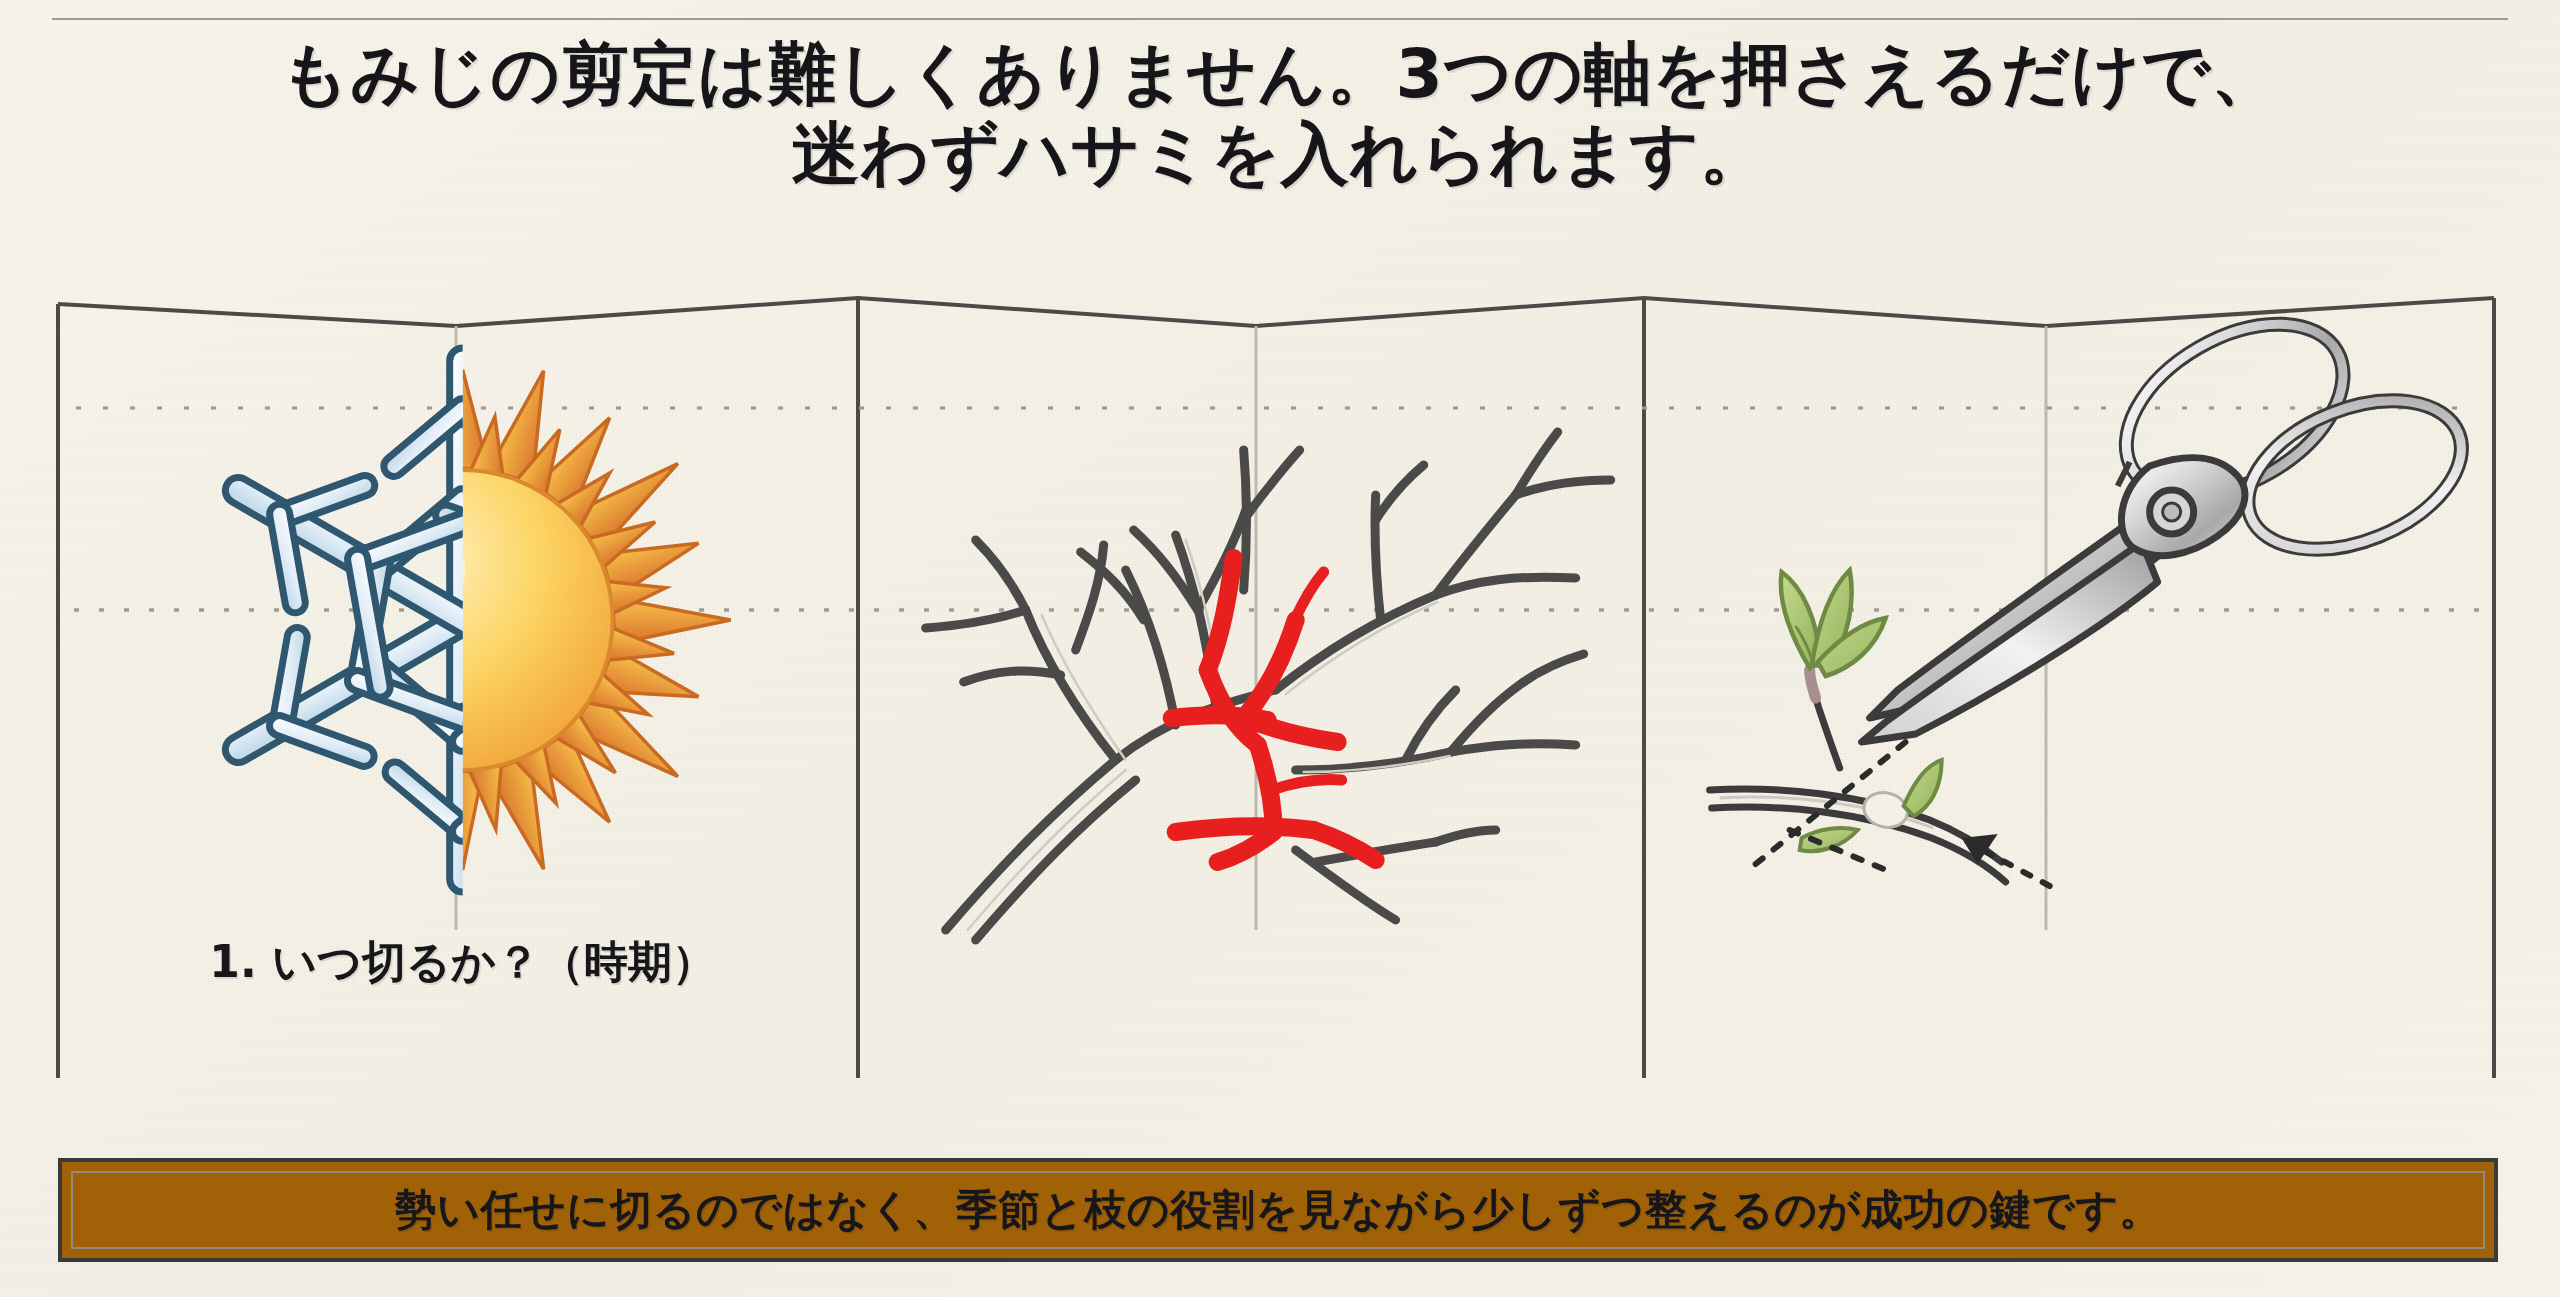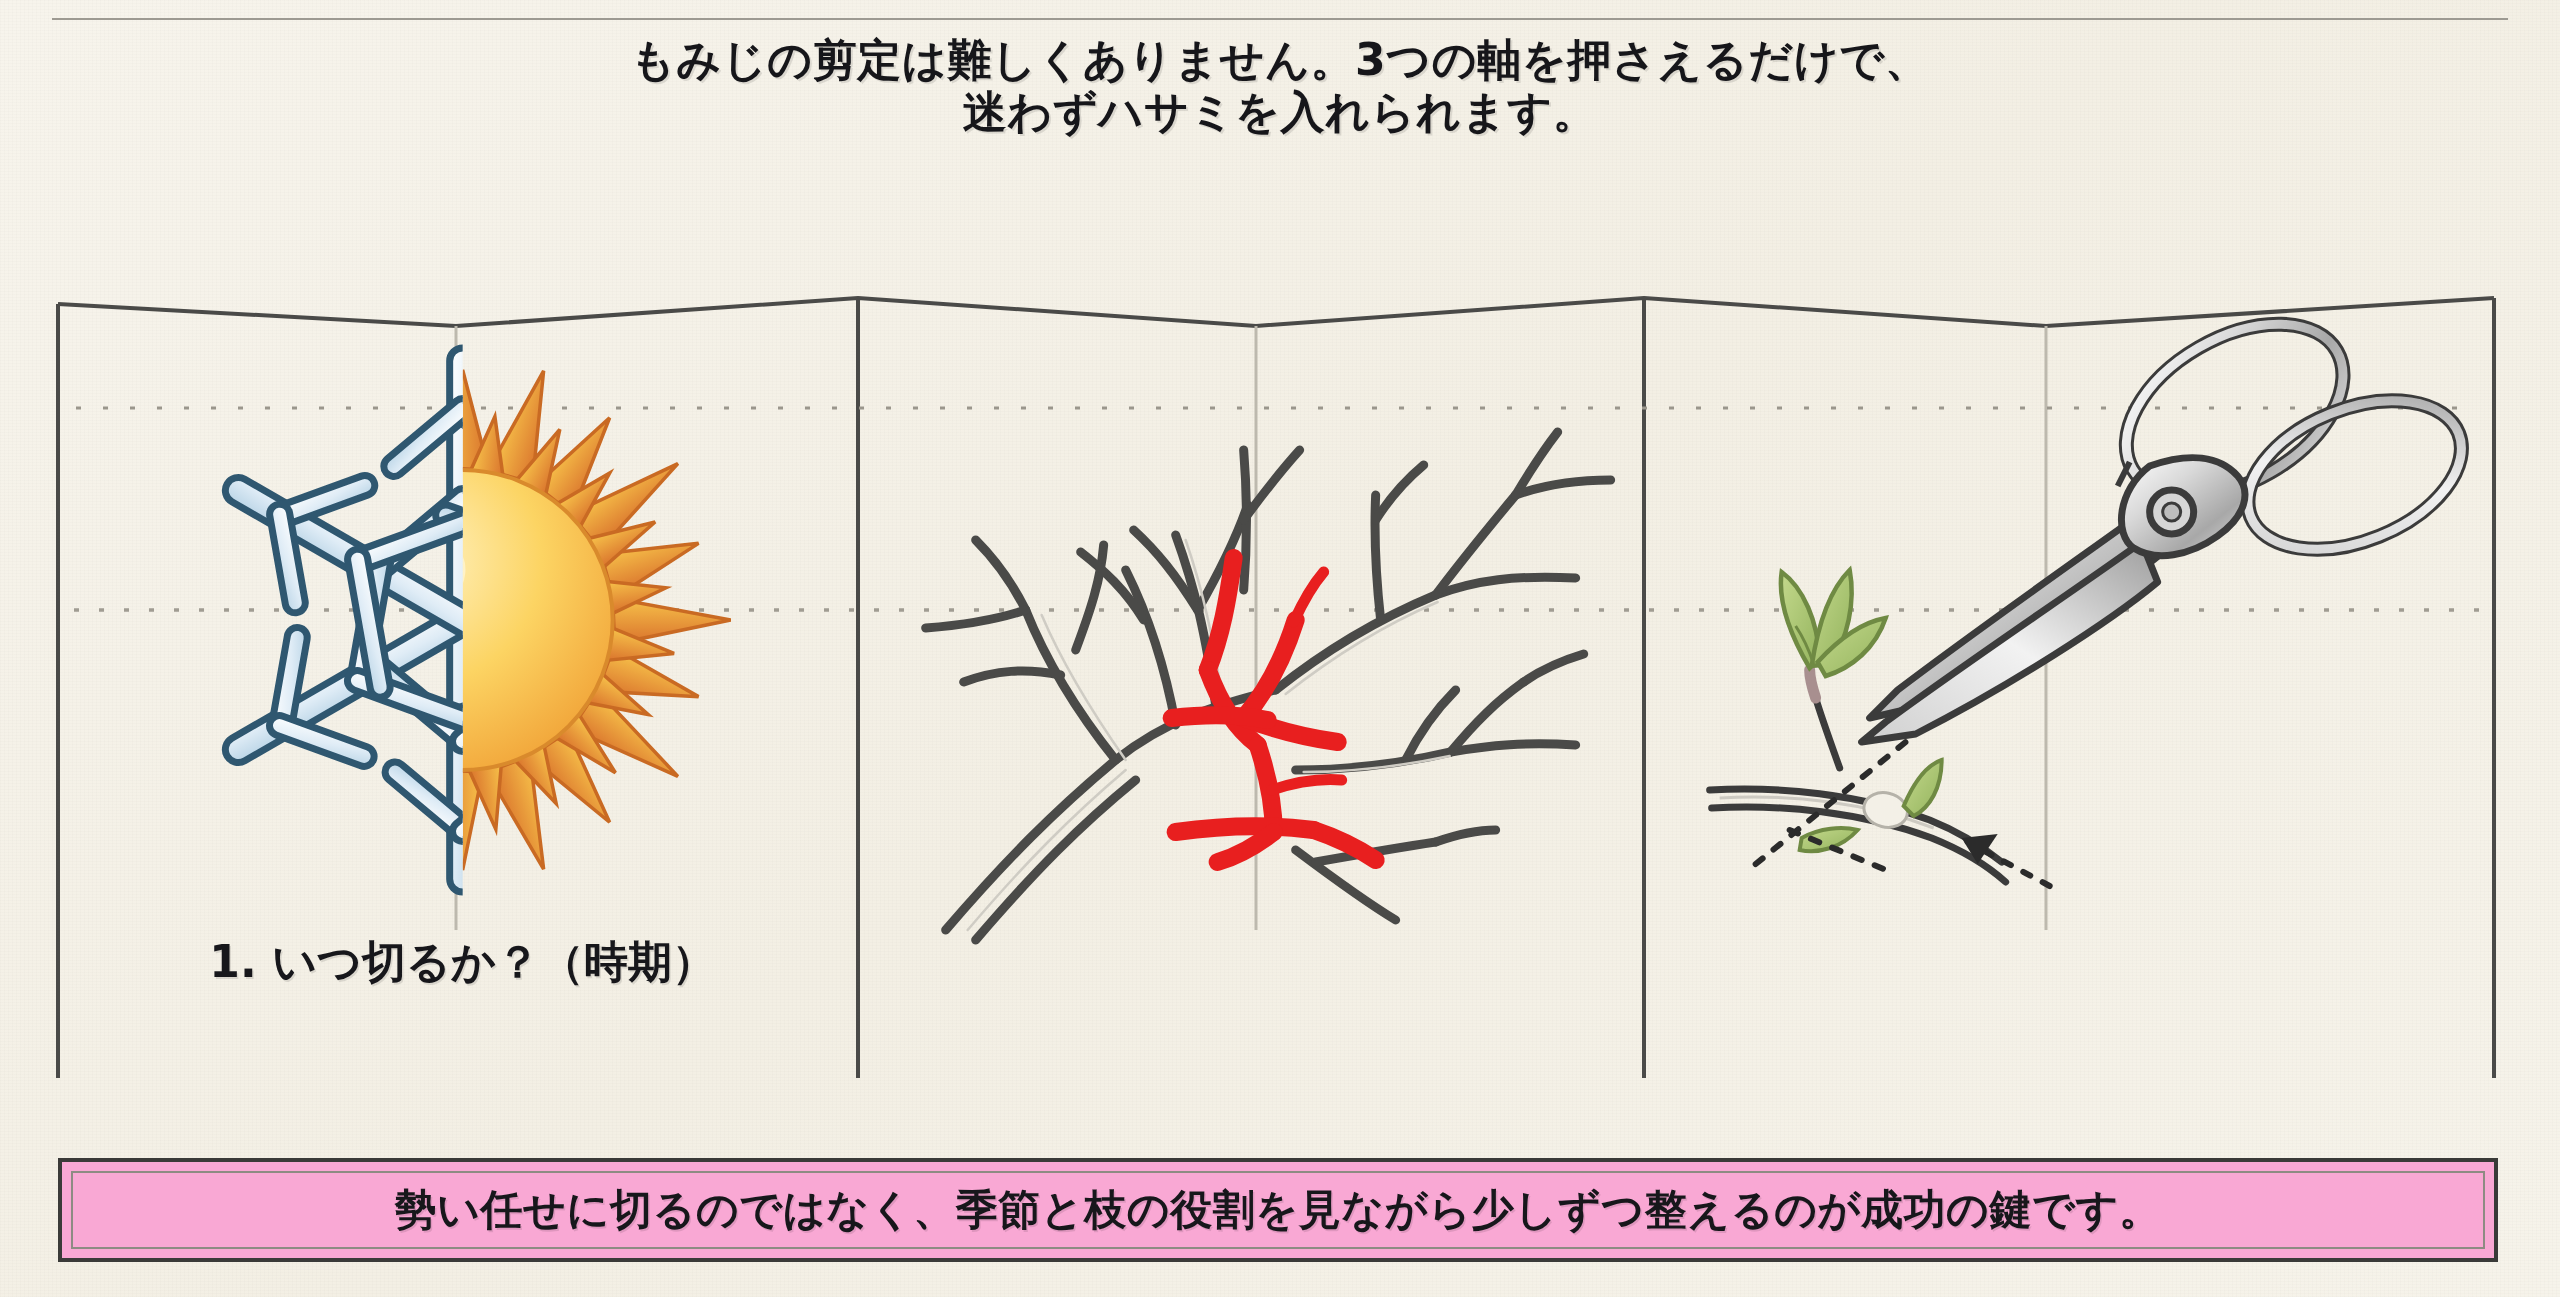--- a/index.html
+++ b/index.html
@@ -35,21 +35,21 @@
     background: #9d9a92;
   }
 
   .title {
     position: absolute;
     left: 0;
     top: 34px;
     width: 2560px;
     text-align: center;
     font-weight: 700;
-    font-size: 44px;
+    font-size: 68px;
     line-height: 1.18;
     color: #16161a;
     letter-spacing: 0.5px;
     text-shadow: 2px 2px 0 rgba(0,0,0,0.10);
   }
   .title .ln { display: block; }
 
   
   .brochure {
     position: absolute;
@@ -99,21 +99,21 @@
 
   
   .footer-box {
     position: absolute;
     left: 58px;
     top: 1158px;
     width: 2440px;
     height: 104px;
     border: 4px solid #3a3a38;
     box-sizing: border-box;
-    background: #f9a8d4;
+    background: #a16207;
   }
   .footer-inner {
     position: absolute;
     inset: 9px;
     border: 2px solid #8e8b83;
     display: flex;
     align-items: center;
     justify-content: center;
   }
   .footer-text {

